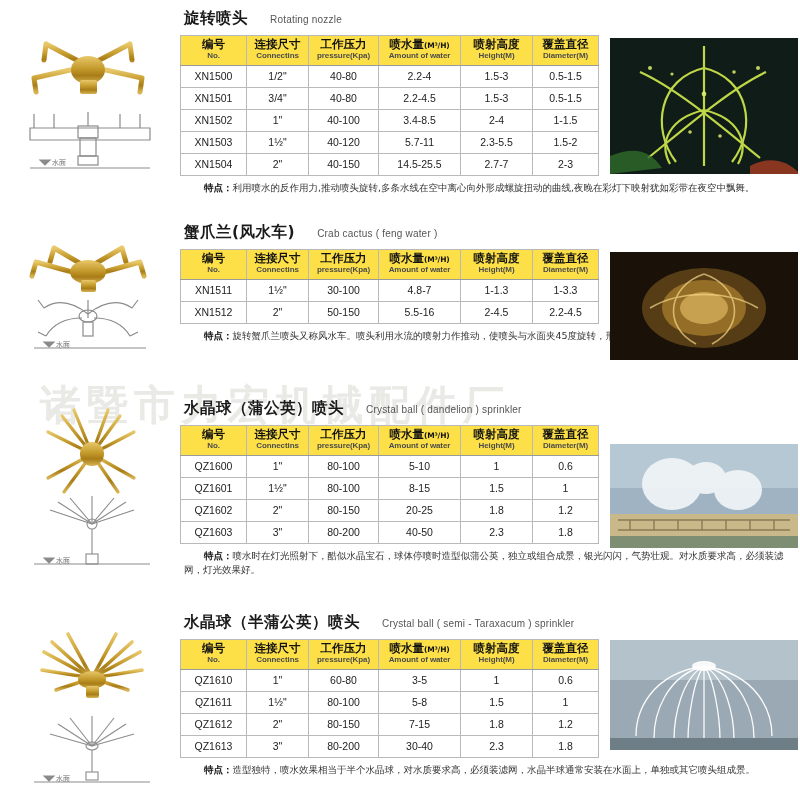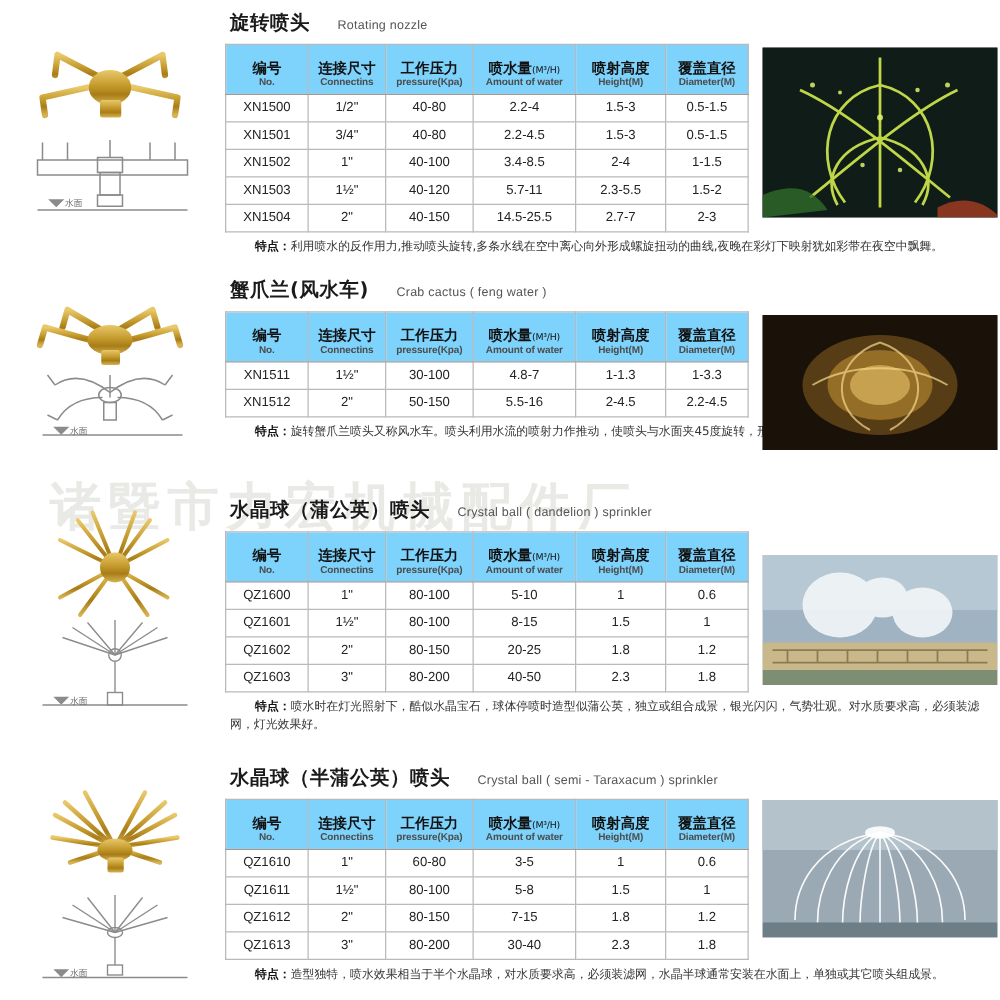--- a/index.html
+++ b/index.html
@@ -44,30 +44,30 @@
 
   table.spec{
     border-collapse:collapse;width:418px;table-layout:fixed;
     background:#fff;
   }
   table.spec th,table.spec td{
     border:1px solid #b9b9b9;
     text-align:center;vertical-align:middle;
   }
   table.spec thead th{
-    background:#7dd3fc;
-    padding:12px 1px 4px 1px;
+    background:#fde047;
+    padding:2px 1px 4px 1px;
     line-height:1.12;
     border-bottom:1px solid #9a9a9a;
   }
   .h-cn{
     display:block;font-size:11.5px;font-weight:bold;color:#121212;
     font-family:"DejaVu Sans",sans-serif;letter-spacing:0;
   }
-  .h-cn .sup{font-size:7.5px;font-weight:normal;letter-spacing:-.2px;}
+  .h-cn .sup{font-size:7.5px;font-weight:bold;letter-spacing:-.2px;}
   .h-en{display:block;font-size:8px;color:#4c4c4c;margin-top:1px;letter-spacing:-.1px;}
   table.spec tbody td{
     font-size:10.5px;color:#222;padding:3.5px 1px;height:14px;
     font-family:"Liberation Sans",sans-serif;
   }
   col.c0{width:66px}col.c1{width:62px}col.c2{width:70px}
   col.c3{width:82px}col.c4{width:72px}col.c5{width:66px}
 
   .feature{
     width:612px;margin-top:5px;padding-left:4px;

